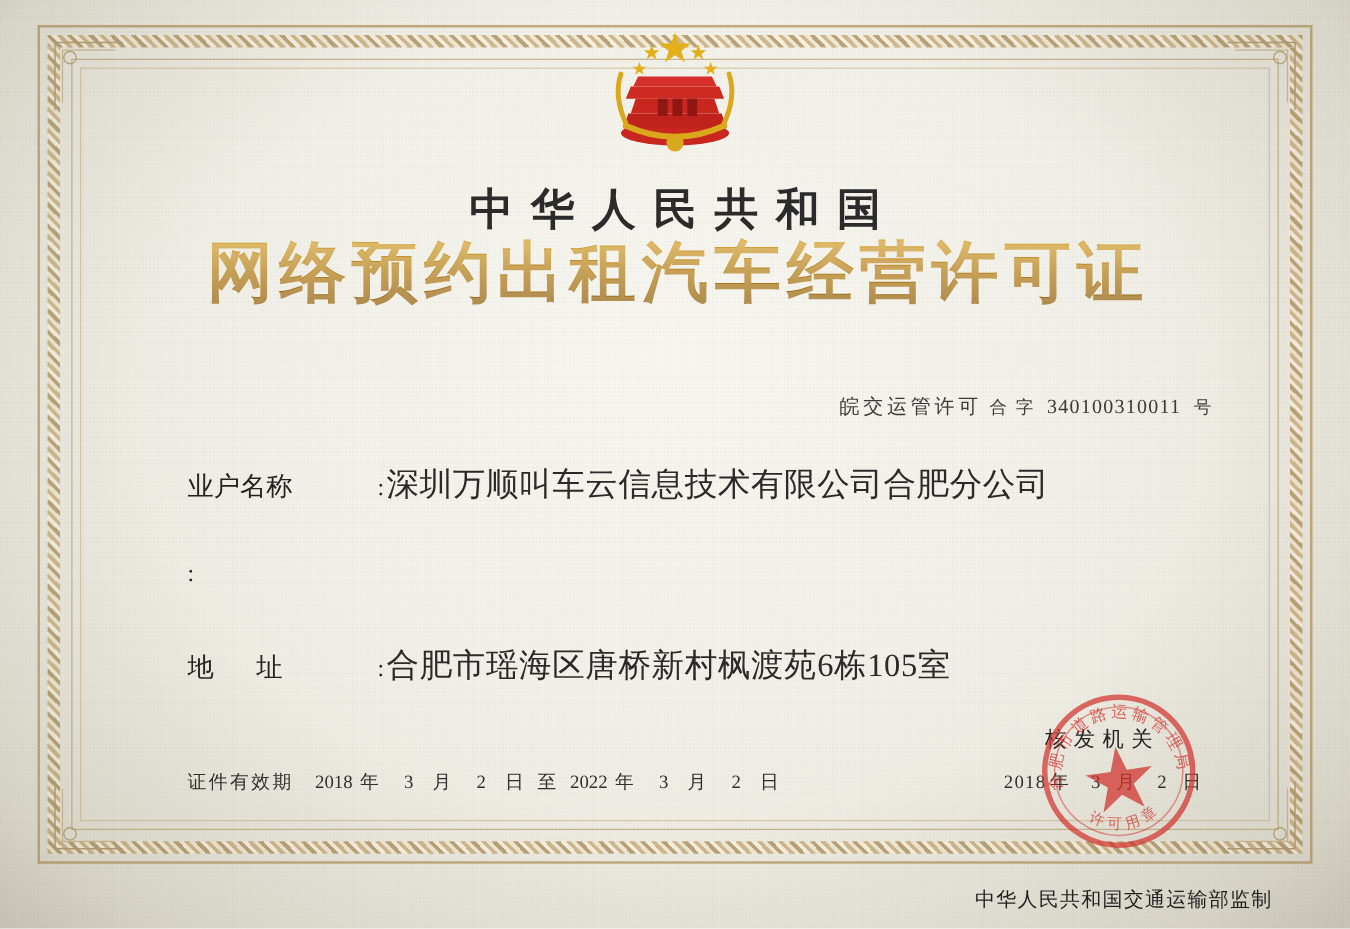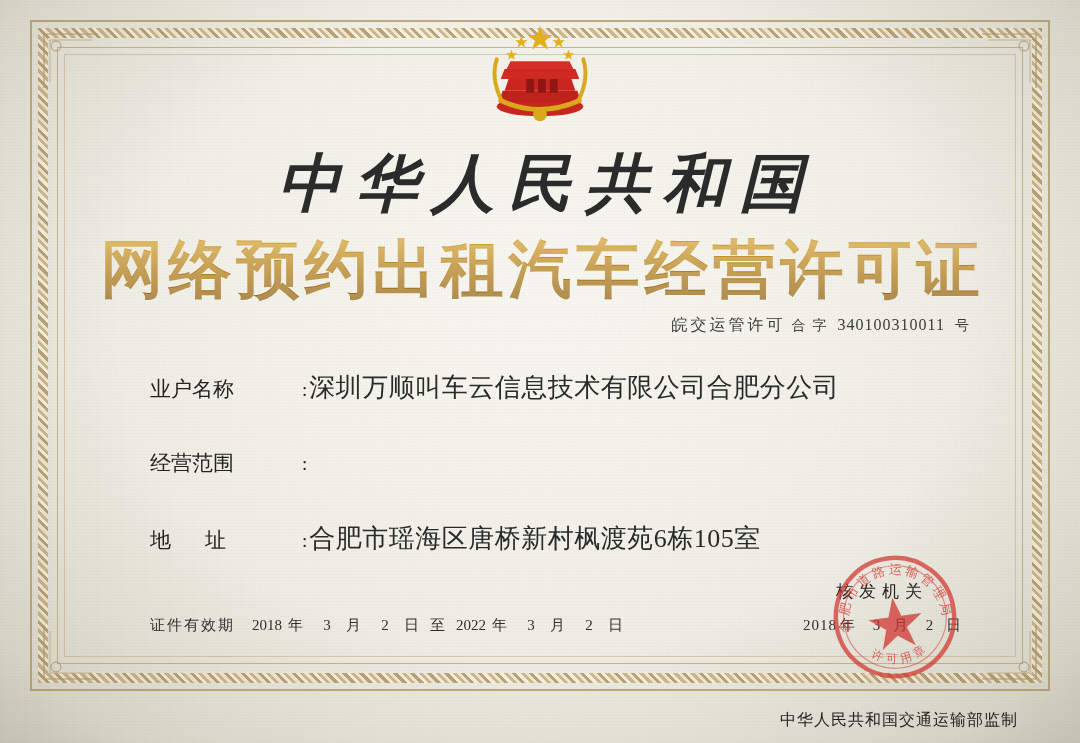--- a/index.html
+++ b/index.html
@@ -59,32 +59,31 @@
   .title-block {
     position: absolute;
     left: 0;
     right: 0;
     top: 148px;
     text-align: center;
     z-index: 5;
   }
   .title-main {
     font-family: "Liberation Serif", "DejaVu Serif", serif;
-    font-size: 63px;
+    font-size: 35px;
     font-weight: bold;
     letter-spacing: 14px;
     color: #2b2b2b;
     text-indent: 14px;
     line-height: 1.15;
-    font-style: italic;
   }
   .title-sub {
-    margin-top: 16px;
+    margin-top: 2px;
     font-family: "Liberation Serif", "DejaVu Serif", serif;
-    font-size: 63px;
+    font-size: 53px;
     font-weight: bold;
     letter-spacing: 5px;
     text-indent: 5px;
     line-height: 1.1;
     color: #b8860b;
     background: linear-gradient(180deg, #d8a93c 0%, #b5821f 45%, #8e5f12 100%);
     -webkit-background-clip: text;
     background-clip: text;
     -webkit-text-fill-color: transparent;
     text-shadow: 0 1px 0 rgba(255,255,255,0.25);
@@ -281,23 +280,20 @@
 
     <div class="field-row">
       <span class="field-label spread">
         <span>业户名称</span>
       </span>
       <span class="field-colon">:</span>
       <span class="field-value">深圳万顺叫车云信息技术有限公司合肥分公司</span>
     </div>
 
     <div class="field-row">
-      <span class="field-label spread">
-        <span>经营范围</span>
-      </span>
       <span class="field-colon">:</span>
     </div>
 
     <div class="field-row">
       <span class="field-label spread" style="letter-spacing:34px;">
         <span>地址</span>
       </span>
       <span class="field-colon">:</span>
       <span class="field-value">合肥市瑶海区唐桥新村枫渡苑6栋105室</span>
     </div>

